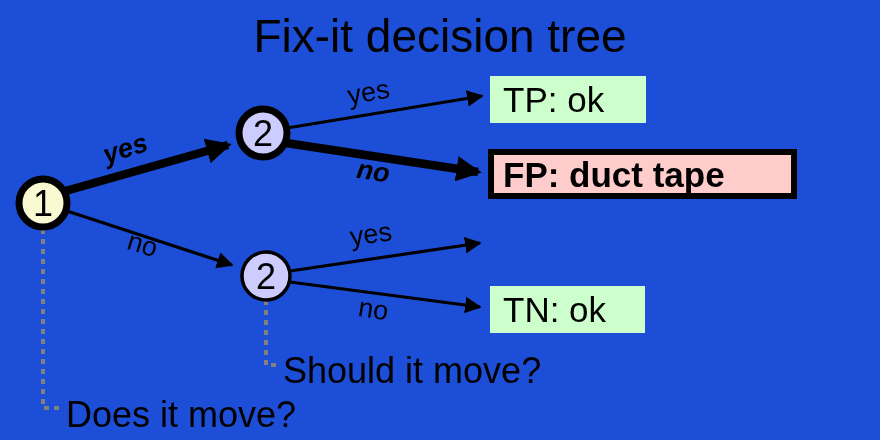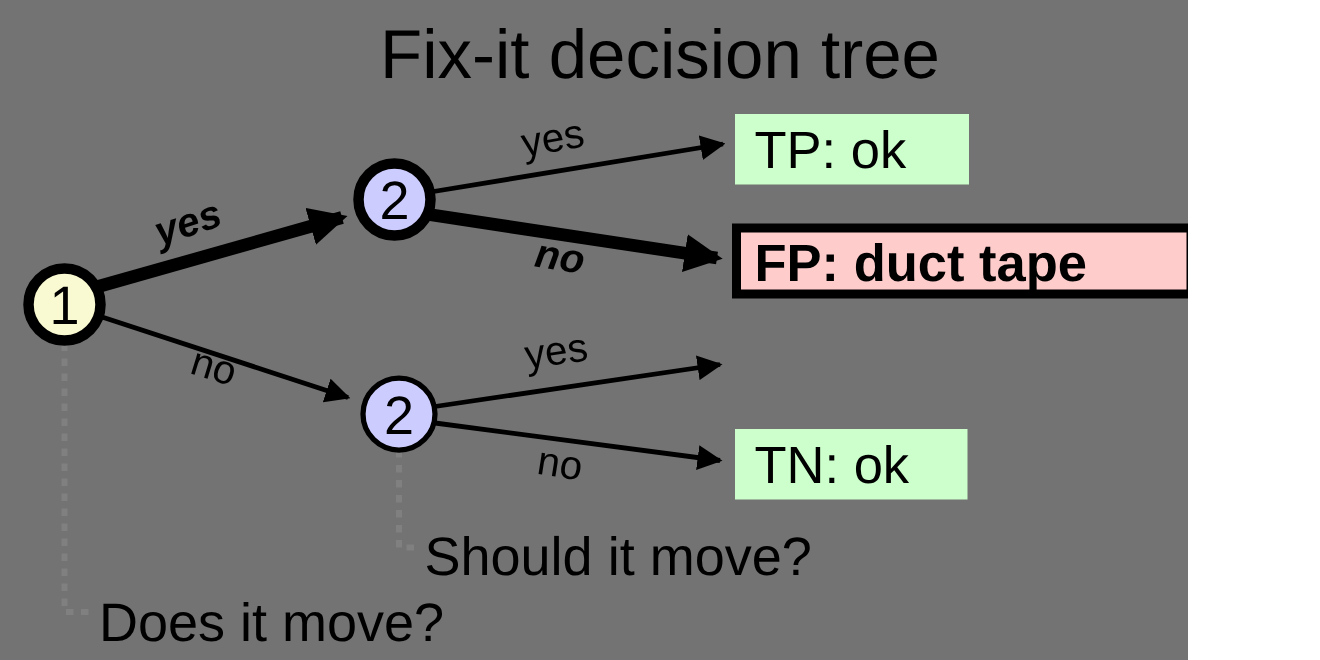--- a/index.html
+++ b/index.html
@@ -2,23 +2,23 @@
 <html><head>
 <meta charset="utf-8">
 <style>
   html, body {
     margin: 0;
     padding: 0;
     background: #ffffff;
   }
   #page {
     position: relative;
-    width: 792px;
+    width: 880px;
     height: 440px;
-    background: #737373;
+    background: #1d4ed8;
     overflow: hidden;
     font-family: "Liberation Sans", sans-serif;
   }
   #diagram-svg {
     position: absolute;
     left: 0;
     top: 0;
     width: 880px;
     height: 440px;
   }

